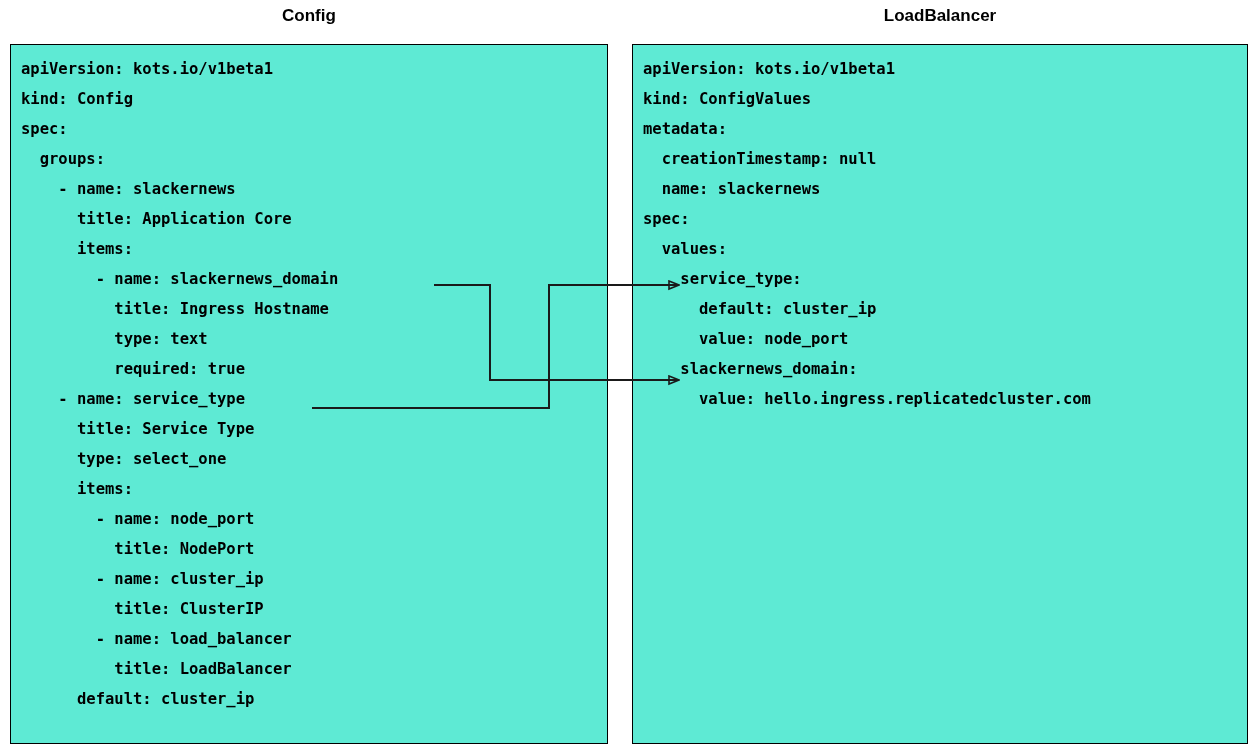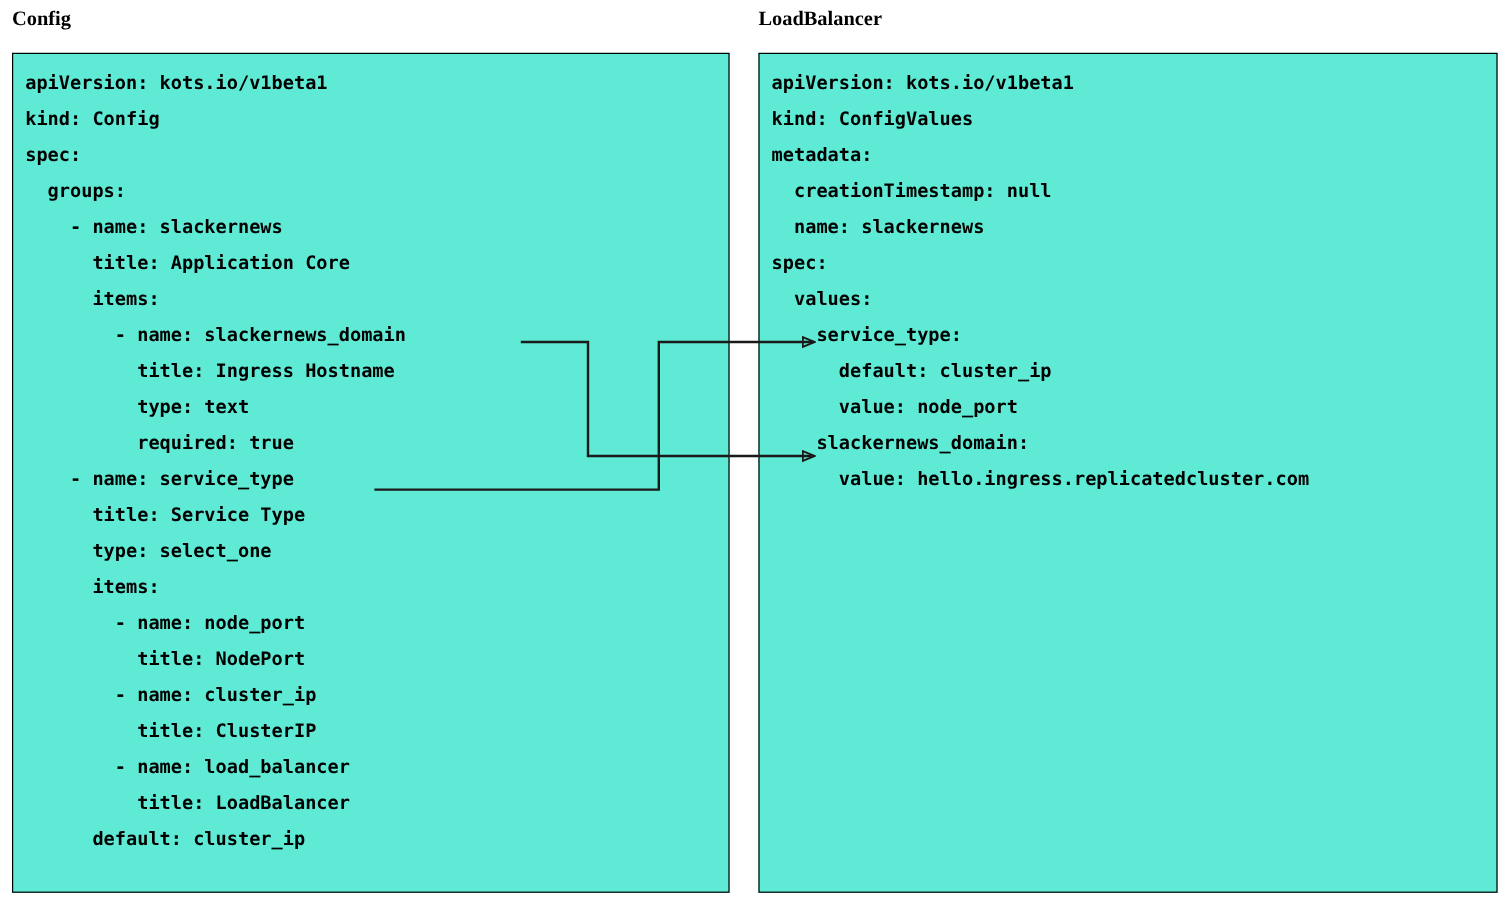--- a/index.html
+++ b/index.html
@@ -11,24 +11,25 @@
     width: 1258px;
     height: 756px;
     position: relative;
     font-family: "DejaVu Sans Mono", "Liberation Mono", monospace;
     overflow: hidden;
   }
 
   .panel-title {
     position: absolute;
     top: 6px;
-    font-family: Liberation Serif, serif;
+    font-family: Liberation Sans, sans-serif;
     font-weight: bold;
     font-size: 17px;
     color: #000000;
+    text-align: center;
     letter-spacing: 0px;
   }
   #title-config  { left: 10px;  width: 598px; }
   #title-values  { left: 632px; width: 616px; }
 
   .code-panel {
     position: absolute;
     top: 44px;
     height: 700px;
     background: #5eead4;

